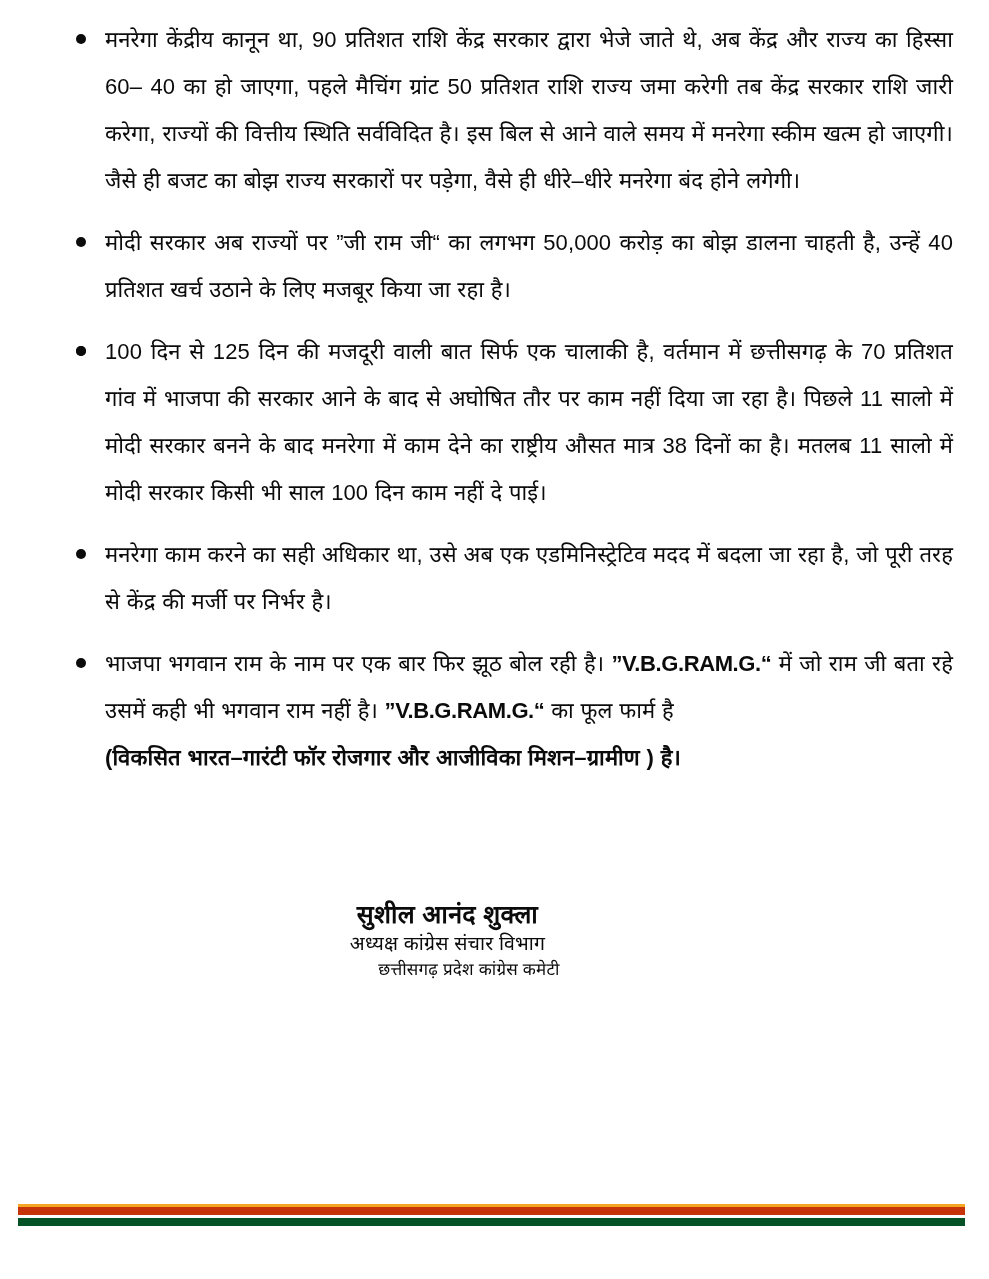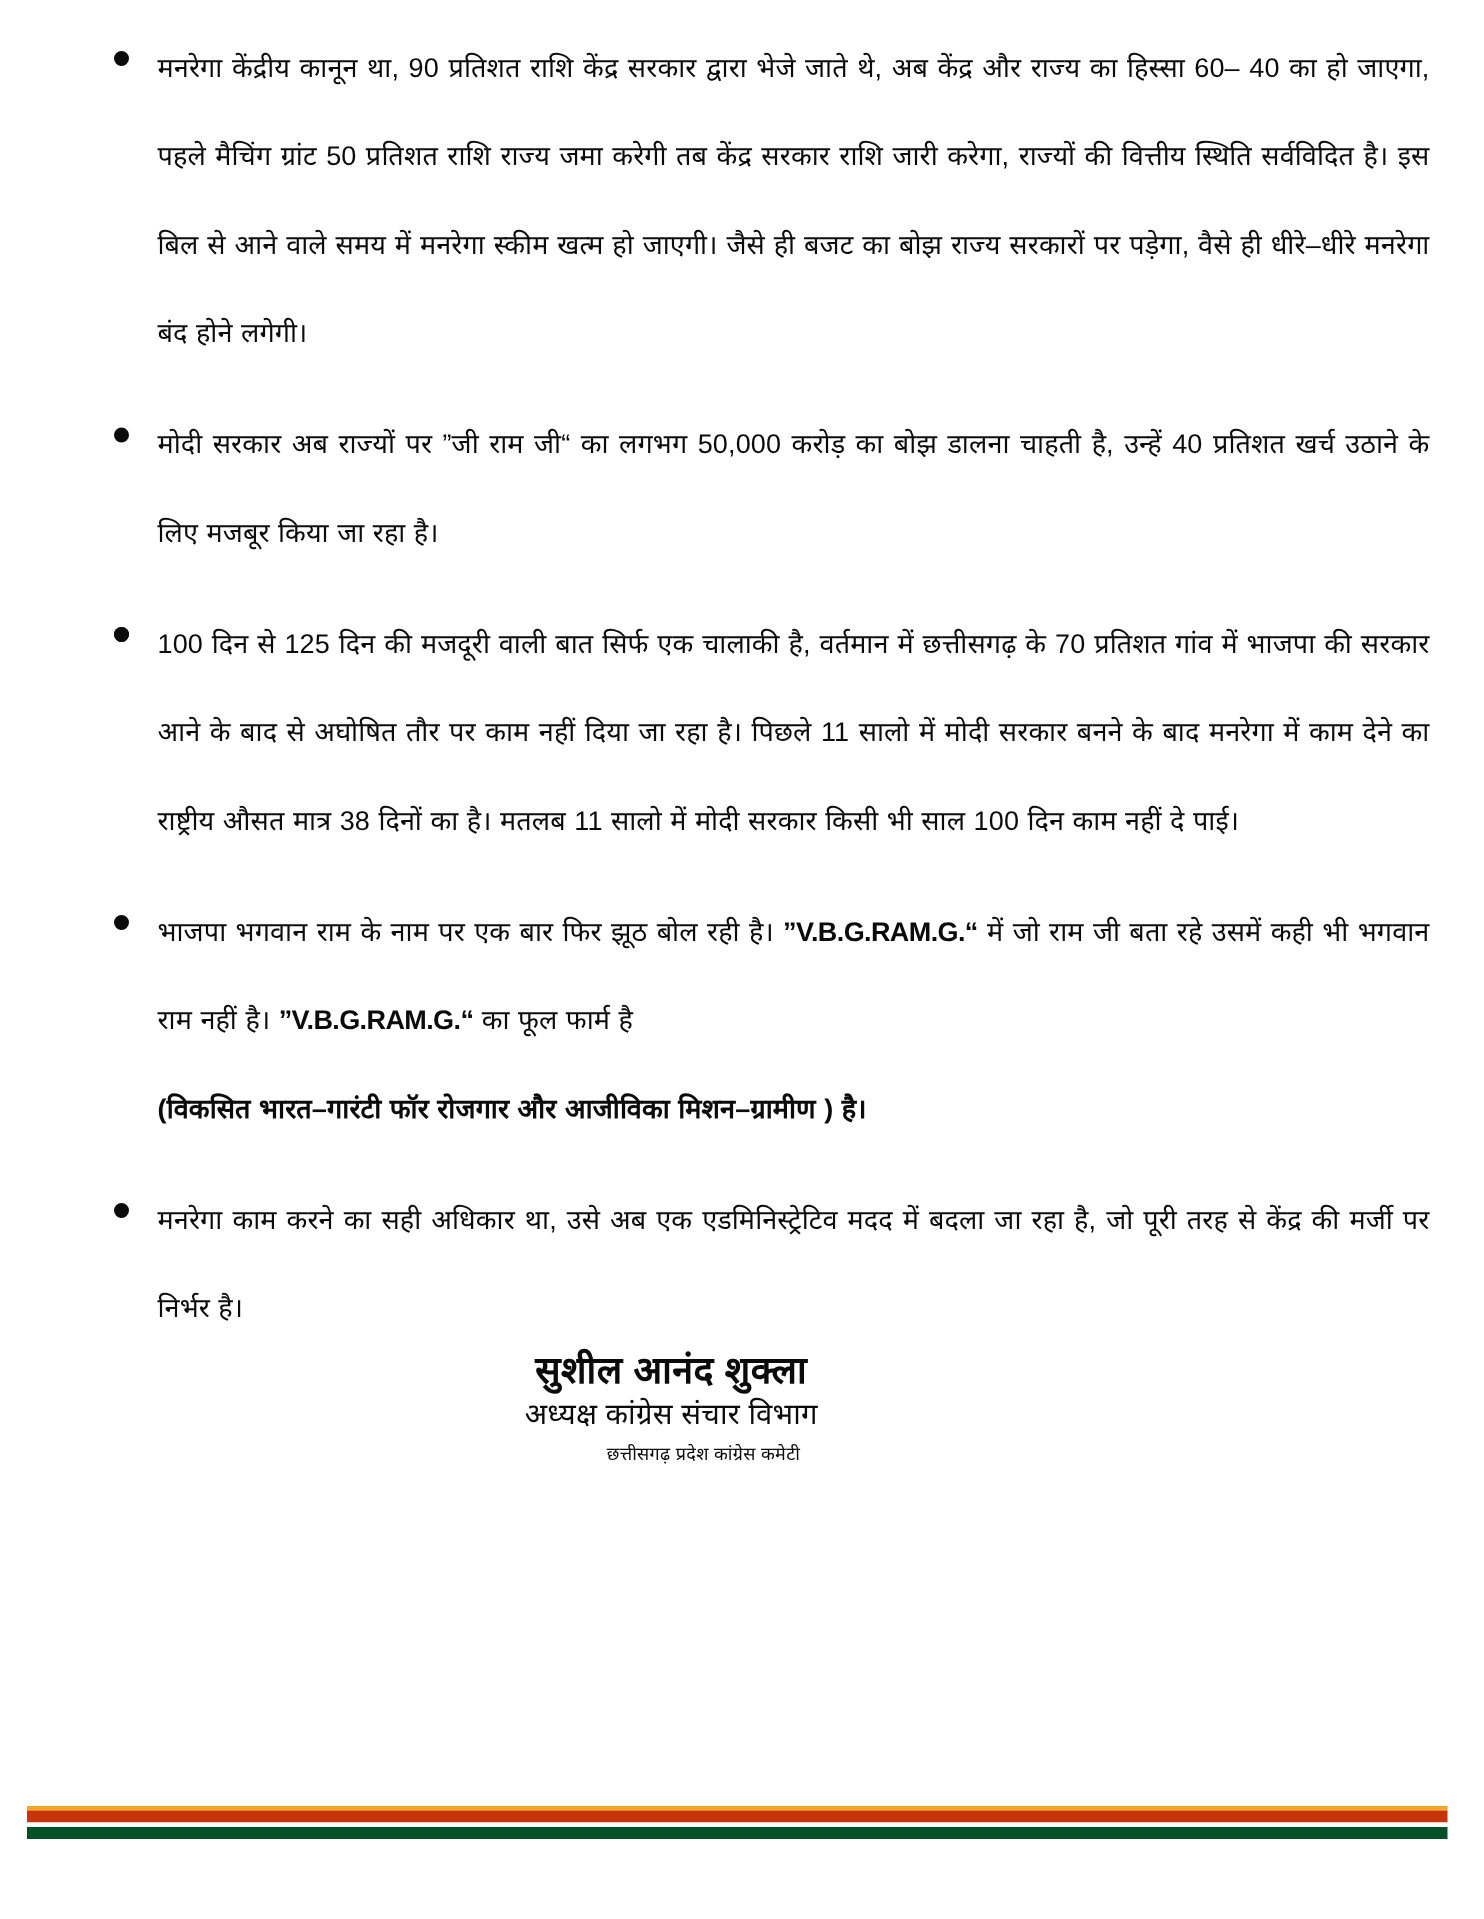--- a/index.html
+++ b/index.html
@@ -26,22 +26,22 @@
   }
   ul.bullets {
     list-style: none;
     margin: 0;
     padding: 0;
   }
   li.bullet-item {
     position: relative;
     margin: 0 0 15px 0;
     padding: 0 36px 0 105px;
-    font-size: 18px;
-    line-height: 59px;
+    font-size: 22px;
+    line-height: 47px;
     text-align: justify;
     text-justify: inter-word;
     letter-spacing: 0.1px;
     word-spacing: 0.5px;
   }
   li.bullet-item:last-child { margin-bottom: 0; }
   .bullet-dot {
     position: absolute;
     left: 76px;
     top: 18px;
@@ -74,21 +74,21 @@
     font-weight: bold;
     line-height: 32px;
     letter-spacing: 0.3px;
   }
   .sig-role {
     font-size: 19.5px;
     line-height: 27px;
     letter-spacing: 0.2px;
   }
   .sig-org {
-    font-size: 12px;
+    font-size: 17px;
     line-height: 25px;
     letter-spacing: 0.2px;
     padding-left: 43px;
   }
   .footer-stripe {
     position: absolute;
     left: 18px;
     top: 1204px;
     width: 947px;
     height: 22px;
@@ -136,26 +136,26 @@
         <span class="bullet-dot"></span>
       </li>
 
       <li class="bullet-item">
         <span class="bullet-dot"></span>
         <span class="bullet-text">100 दिन से 125 दिन की मजदूरी वाली बात सिर्फ एक चालाकी है, वर्तमान में छत्तीसगढ़ के 70 प्रतिशत गांव में भाजपा की सरकार आने के बाद से अघोषित तौर पर काम नहीं दिया जा रहा है। पिछले 11 सालो में मोदी सरकार बनने के बाद मनरेगा में काम देने का राष्ट्रीय औसत मात्र 38 दिनों का है। मतलब 11 सालो में मोदी सरकार किसी भी साल 100 दिन काम नहीं दे पाई।</span>
       </li>
 
       <li class="bullet-item">
         <span class="bullet-dot"></span>
-        <span class="bullet-text"><span>भाजपा भगवान राम के नाम पर एक बार फिर झूठ बोल रही है। </span><span class="acronym">”V.B.G.RAM.G.“</span><span> में जो राम जी बता रहे उसमें कही भी भगवान राम नहीं है। </span><span class="acronym">”V.B.G.RAM.G.“</span><span> का फूल फार्म है </span><span class="bold-line">(विकसित भारत–गारंटी फॉर रोजगार और आजीविका मिशन–ग्रामीण ) है।</span></span>
+        <span class="bullet-text">मनरेगा काम करने का सही अधिकार था, उसे अब एक एडमिनिस्ट्रेटिव मदद में बदला जा रहा है, जो पूरी तरह से केंद्र की मर्जी पर निर्भर है।</span>
       </li>
 
       <li class="bullet-item">
         <span class="bullet-dot"></span>
-        <span class="bullet-text">मनरेगा काम करने का सही अधिकार था, उसे अब एक एडमिनिस्ट्रेटिव मदद में बदला जा रहा है, जो पूरी तरह से केंद्र की मर्जी पर निर्भर है।</span>
+        <span class="bullet-text"><span>भाजपा भगवान राम के नाम पर एक बार फिर झूठ बोल रही है। </span><span class="acronym">”V.B.G.RAM.G.“</span><span> में जो राम जी बता रहे उसमें कही भी भगवान राम नहीं है। </span><span class="acronym">”V.B.G.RAM.G.“</span><span> का फूल फार्म है </span><span class="bold-line">(विकसित भारत–गारंटी फॉर रोजगार और आजीविका मिशन–ग्रामीण ) है।</span></span>
       </li>
 
     </ul>
   </div>
 
   <div class="signature">
     <div class="sig-name">सुशील आनंद शुक्ला</div>
     <div class="sig-role">अध्यक्ष कांग्रेस संचार विभाग</div>
     <div class="sig-org">छत्तीसगढ़ प्रदेश कांग्रेस कमेटी</div>
   </div>

